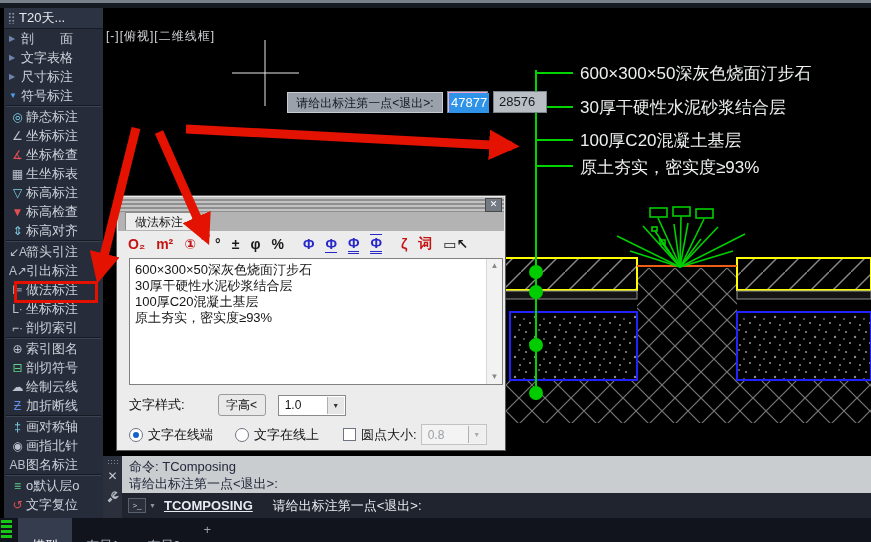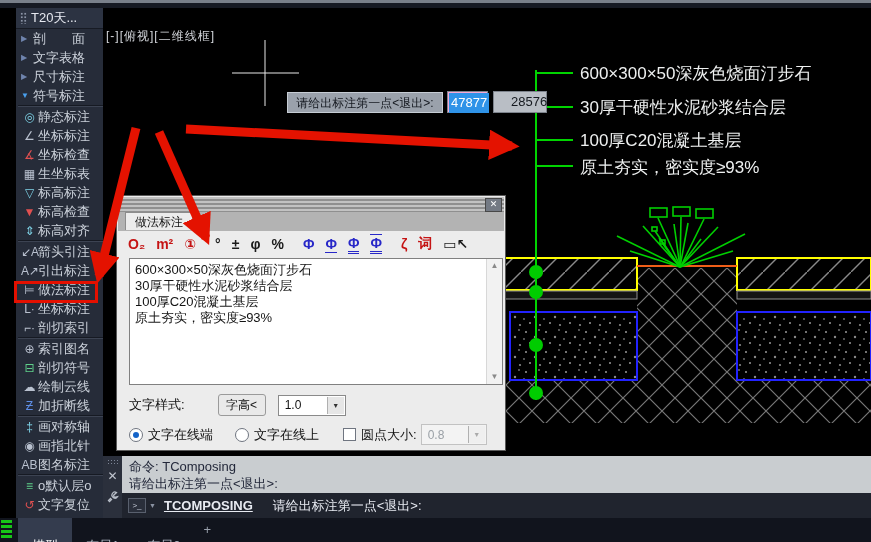--- a/index.html
+++ b/index.html
@@ -4,21 +4,21 @@
 <style>
   html,body{margin:0;padding:0;}
   body{width:871px;height:542px;position:relative;overflow:hidden;background:#000;
        font-family:"Liberation Sans","DejaVu Sans",sans-serif;}
   .abs{position:absolute;}
 
   
   #top-strip{left:0;top:0;width:871px;height:8px;background:#161a23;border-top:3px solid #79808a;box-sizing:border-box;}
 
   
-  #sidebar{left:16px;top:8px;width:101px;height:510px;background:#262c39;border-right:2px solid #3e4452;box-sizing:border-box;}
+  #sidebar{left:4px;top:8px;width:101px;height:510px;background:#262c39;border-right:2px solid #3e4452;box-sizing:border-box;}
   .sb-title{height:20px;background:#2c3342;border-bottom:1px solid #171b24;display:flex;align-items:center;color:#e6e9f0;font-size:13px;}
   .grip{width:7px;height:12px;margin:0 4px 0 4px;background-image:radial-gradient(#8b94a6 1px,rgba(0,0,0,0) 1.2px);background-size:3.5px 3.5px;}
   .sb-item{height:19px;display:flex;align-items:center;font-size:13px;color:#ccd2db;padding-left:5px;cursor:default;}
   .sb-arrow{width:12px;font-size:8px;color:#6f84ad;}
   .sb-arrow.down{color:#49a0ee;}
   .sb-icon{width:17px;text-align:center;font-size:12px;color:#b9c1cf;flex:none;}
   .sb-icon.red{color:#e05050;} .sb-icon.cyan{color:#7fd4e8;} .sb-icon.green{color:#5fd08a;} .sb-icon.blue{color:#5f8fe8;}
   .sb-label{white-space:nowrap;}
   .sb-sep{height:0;border-top:1px solid #161a23;border-bottom:1px solid #3c4352;margin:0 2px;}
 
@@ -30,21 +30,21 @@
   #vp-label{left:3px;top:20px;color:#d4d7dc;font-size:12px;letter-spacing:1px;z-index:2;}
   .anno{color:#eef0f0;font-size:17px;white-space:nowrap;z-index:2;}
 
   
   #dyn-label{left:184px;top:84px;width:156px;height:21px;background:#9aa1ab;border:1px solid #c6ccd4;color:#14181f;
              font-size:12px;line-height:21px;text-align:center;z-index:5;box-sizing:border-box;}
   #dyn-x{left:344px;top:83px;width:41px;height:22px;background:#f9a8d4;border:1px solid #7d838c;z-index:5;box-sizing:border-box;
          font-size:13px;line-height:20px;}
   #dyn-x span{background:#2f93e8;color:#fff;display:inline-block;padding:0 2px;margin:1px;}
   #dyn-y{left:390px;top:83px;width:54px;height:22px;background:#b9bec5;border:1px solid #7d838c;color:#15191f;z-index:5;
-         box-sizing:border-box;font-size:13px;line-height:20px;padding-left:17px;}
+         box-sizing:border-box;font-size:13px;line-height:20px;padding-left:5px;}
 
   
   #dialog{left:116px;top:195px;width:390px;height:256px;background:#ececec;border:1px solid #5a5a5a;z-index:20;box-sizing:border-box;}
   .dlg-title{position:absolute;left:1px;right:1px;top:1px;height:15px;
              background:repeating-linear-gradient(180deg,#c2c2c2 0 2px,#8f8f8f 2px 4px);}
   .dlg-close{position:absolute;right:3px;top:2px;width:15px;height:12px;background:#747a84;border:1px solid #484848;
              color:#fff;font-size:9px;line-height:11px;text-align:center;cursor:pointer;}
   .dlg-tabs{position:absolute;left:1px;right:1px;top:16px;height:19px;background:#b3b3b3;}
   .dlg-tab{display:inline-block;margin-left:7px;height:18px;line-height:18px;padding:0 9px;background:#ececec;
            border:1px solid #8c8c8c;border-bottom:none;font-size:12px;color:#151515;box-sizing:border-box;}

